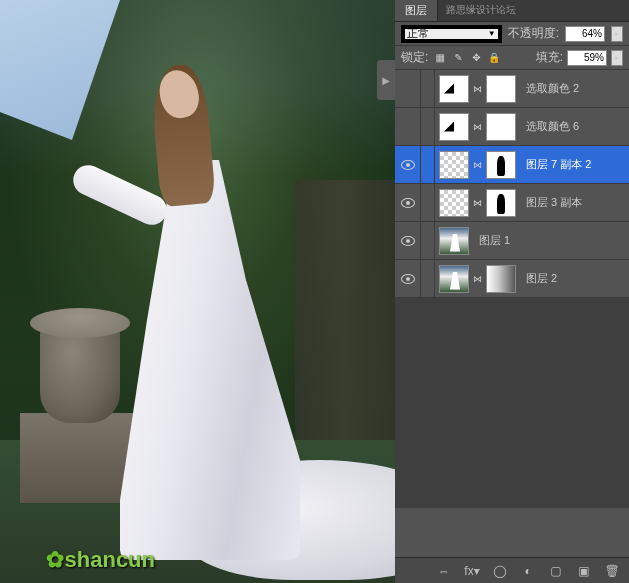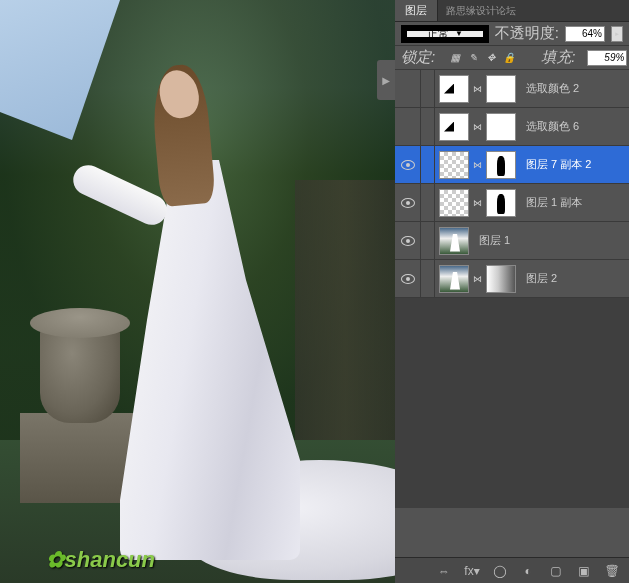--- a/index.html
+++ b/index.html
@@ -11,34 +11,34 @@
 .pedestal { position: absolute; left: 10px; bottom: 80px; width: 140px; height: 180px; }
 .urn { position: absolute; top: 0; left: 30px; width: 80px; height: 100px; background: radial-gradient(ellipse at 40% 30%, #8a8578 0%, #6a6558 60%, #4a4538 100%); border-radius: 10px 10px 30px 30px; }
 .urn-top { position: absolute; top: -15px; left: 20px; width: 100px; height: 30px; background: radial-gradient(ellipse at 50% 30%, #9a9588 0%, #7a7568 100%); border-radius: 50%; }
 .ped-base { position: absolute; bottom: 0; left: 10px; width: 130px; height: 90px; background: linear-gradient(180deg, #7a7568 0%, #5a5548 100%); }
 .figure { position: absolute; left: 100px; top: 60px; width: 220px; height: 510px; }
 .dress { position: absolute; top: 100px; left: 20px; width: 180px; height: 400px; background: linear-gradient(100deg, #f8f8f8 0%, #e8e8f0 40%, #d0d0dc 70%, #e8e8f0 100%); clip-path: polygon(30% 0, 55% 0, 70% 30%, 100% 75%, 100% 100%, 0 100%, 0 85%, 15% 40%); border-radius: 10px; }
 .train { position: absolute; bottom: -10px; left: 80px; width: 280px; height: 120px; background: radial-gradient(ellipse at 40% 40%, #f0f0f5 0%, #d8d8e0 60%, #c0c0cc 100%); border-radius: 50% 50% 40% 40%; }
 .head { position: absolute; top: 10px; left: 60px; width: 38px; height: 48px; background: #d8b8a0; border-radius: 50% 50% 45% 45%; transform: rotate(-15deg); }
 .hair { position: absolute; top: 5px; left: 55px; width: 55px; height: 140px; background: linear-gradient(180deg, #6a4a2a 0%, #8a6a4a 100%); border-radius: 50% 40% 20% 20%; transform: rotate(-5deg); }
 .arm { position: absolute; top: 120px; left: -30px; width: 100px; height: 30px; background: linear-gradient(180deg, #f8f8f8 0%, #e0e0e8 100%); border-radius: 15px; transform: rotate(25deg); }
-.watermark { position: absolute; bottom: 10px; right: 240px; color: #8aca4a; font-size: 22px; font-weight: bold; font-style: italic; text-shadow: 1px 1px 2px #000; }
+.watermark { position: absolute; bottom: 10px; right: 240px; color: #8aca4a; font-size: 22px; font-weight: bold; text-shadow: 1px 1px 2px #000; }
 .watermark .leaf { color: #6aba2a; }
 
 .panel { position: absolute; right: 0; top: 0; width: 234px; height: 583px; background: #535353; color: #ccc; }
-.tabs { display: flex; height: 22px; background: #3a3a3a; border-bottom: 1px solid #282828; align-items: flex-end; }
+.tabs { display: flex; height: 22px; background: #3a3a3a; border-bottom: 1px solid #282828; align-items: flex-start; }
 .tab { padding: 3px 10px; background: #535353; font-size: 11px; color: #eee; border-right: 1px solid #282828; }
 .tab-link { padding: 3px 8px; color: #999; font-size: 10px; }
 .opt-row { display: flex; height: 24px; align-items: center; padding: 0 6px; gap: 6px; border-bottom: 1px solid #3a3a3a; }
-.dropdown { flex: 1; height: 18px; background: #eee; color: #000; padding: 1px 20px; display: flex; align-items: center; justify-content: space-between; border: 6px solid #000000; font-size: 11px; }
+.dropdown { flex: 1; height: 18px; background: #eee; color: #000; padding: 1px 2px; display: flex; align-items: center; justify-content: space-between; border: 4px solid #000000; font-size: 11px; }
 .dropdown .arrow { font-size: 8px; }
-.lbl { font-size: 15px; color: #ccc; white-space: nowrap; }
+.lbl { font-size: 12px; color: #ccc; white-space: nowrap; }
 .pct-input { width: 40px; height: 16px; background: #fff; color: #000; border: 1px solid #888; font-size: 10px; text-align: right; padding-right: 2px; display: flex; align-items: center; justify-content: flex-end; padding-left: 30px; }
 .pct-btn { width: 12px; height: 16px; background: #ddd; border: 1px solid #888; display: flex; align-items: center; justify-content: center; font-size: 7px; }
-.lock-row { display: flex; height: 24px; align-items: center; padding: 0 6px; gap: 12px; border-bottom: 1px solid #3a3a3a; font-style: italic; }
+.lock-row { display: flex; height: 24px; align-items: center; padding: 0 6px; gap: 4px; border-bottom: 1px solid #3a3a3a; }
 .lock-icons { display: flex; gap: 2px; }
 .lock-icon { width: 16px; height: 16px; display: flex; align-items: center; justify-content: center; font-size: 10px; color: #ccc; }
 
 .layers { background: #535353; }
 .layer { display: flex; height: 38px; align-items: center; border-bottom: 1px solid #3a3a3a; }
 .layer.selected { background: #2e6bd6; color: #fff; }
 .vis-col { width: 26px; height: 100%; display: flex; align-items: center; justify-content: center; border-right: 1px solid #3a3a3a; }
 .eye { width: 14px; height: 10px; border: 1px solid #ccc; border-radius: 60%; display: flex; align-items: center; justify-content: center; }
 .eye::after { content: ""; width: 4px; height: 4px; background: #ccc; border-radius: 50%; }
 .link-col { width: 14px; height: 100%; border-right: 1px solid #3a3a3a; }
@@ -154,21 +154,21 @@
     <div class="layer">
       <div class="vis-col">
           <div class="eye"></div>
         </div>
       <div class="link-col"></div>
       <div class="thumbs">
         <div class="thumb checker"></div>
         <span class="link-ic">⋈</span>
         <div class="thumb mask-fig"></div>
       </div>
-      <span class="layer-name">图层 1 副本</span>
+      <span class="layer-name">图层 3 副本</span>
     </div>
 
 
     <div class="layer">
       <div class="vis-col">
           <div class="eye"></div>
         </div>
       <div class="link-col"></div>
       <div class="thumbs">
         <div class="thumb img"></div>

